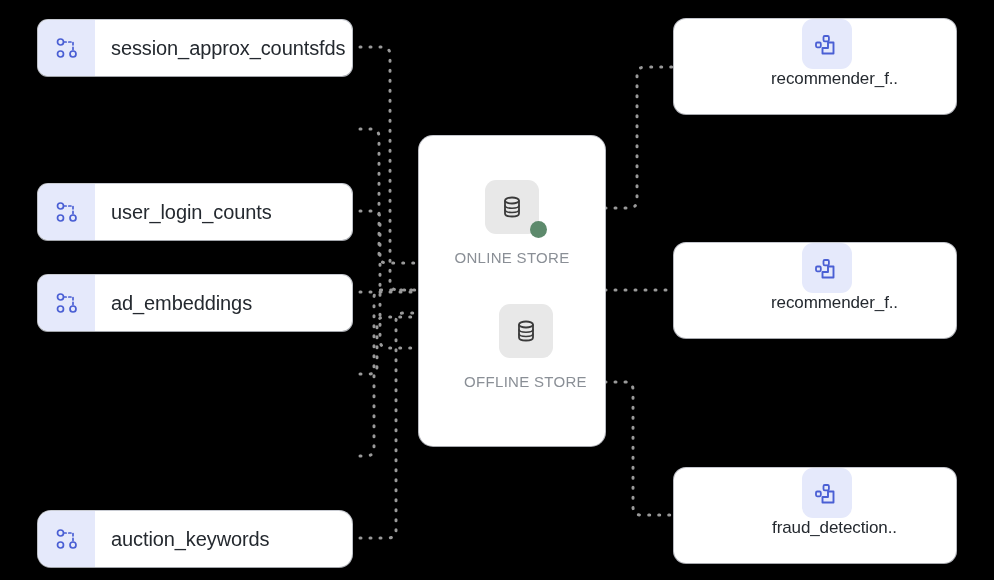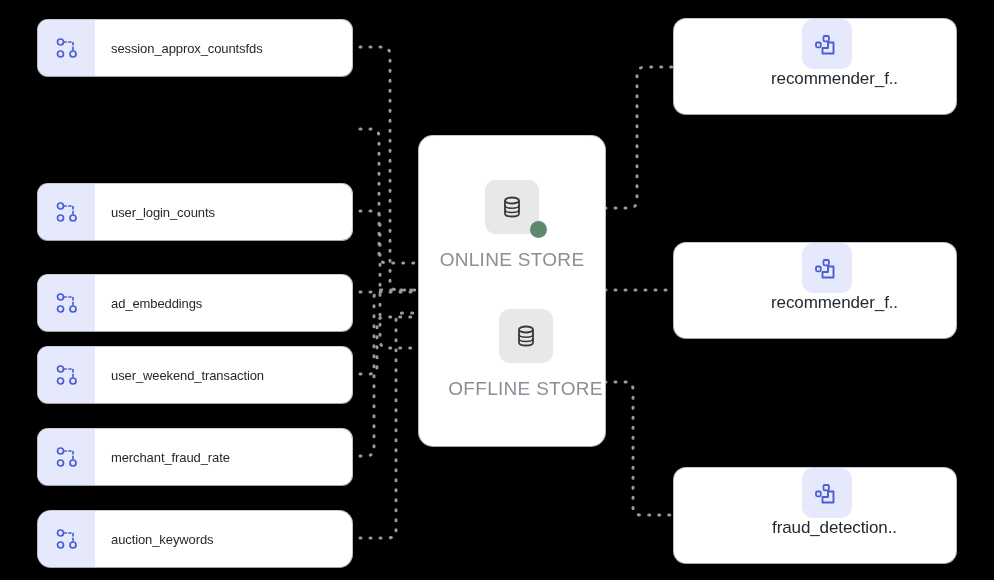--- a/index.html
+++ b/index.html
@@ -48,21 +48,21 @@
     background: #e5e9fb;
     display: flex;
     align-items: center;
     justify-content: center;
   }
   .feature-label {
     flex: 1 1 auto;
     display: flex;
     align-items: center;
     padding-left: 16px;
-    font-size: 13px;
+    font-size: 20px;
     color: #24292f;
     letter-spacing: -0.1px;
     white-space: nowrap;
   }
 
   
   .model-card {
     position: absolute;
     width: 282px; height: 95px;
     background: #ffffff;
@@ -126,21 +126,21 @@
   }
   .status-dot {
     position: absolute;
     right: -8px; bottom: -4px;
     width: 17px; height: 17px;
     border-radius: 50%;
     background: #5d8a6c;
   }
   .store-name {
     margin-top: 15px;
-    font-size: 19px;
+    font-size: 15px;
     color: #8a8f96;
     letter-spacing: 0.3px;
     text-transform: uppercase;
   }
 </style>
 </head>
 <body>
 
 <div id="stage">
 
@@ -197,43 +197,21 @@
       <svg width="26" height="26" viewBox="0 0 26 26">
         <circle cx="6.5" cy="7" r="3" fill="none" stroke="#4a5fd4" stroke-width="1.7"></circle>
         <circle cx="6.5" cy="19" r="3" fill="none" stroke="#4a5fd4" stroke-width="1.7"></circle>
         <circle cx="19" cy="19" r="3" fill="none" stroke="#4a5fd4" stroke-width="1.7"></circle>
         <path d="M10 7 H19 V15" fill="none" stroke="#4a5fd4" stroke-width="1.7" stroke-linecap="round" stroke-dasharray="2.2 2.6"></path>
       </svg>
     </div>
     <div class="feature-label">ad_embeddings</div>
   </div>
 
-  <div class="feature-card" style="left:38px; top:347px;">
-    <div class="feature-icon-panel">
-      <svg width="26" height="26" viewBox="0 0 26 26">
-        <circle cx="6.5" cy="7" r="3" fill="none" stroke="#4a5fd4" stroke-width="1.7"></circle>
-        <circle cx="6.5" cy="19" r="3" fill="none" stroke="#4a5fd4" stroke-width="1.7"></circle>
-        <circle cx="19" cy="19" r="3" fill="none" stroke="#4a5fd4" stroke-width="1.7"></circle>
-        <path d="M10 7 H19 V15" fill="none" stroke="#4a5fd4" stroke-width="1.7" stroke-linecap="round" stroke-dasharray="2.2 2.6"></path>
-      </svg>
-    </div>
-    <div class="feature-label">user_weekend_transaction</div>
-  </div>
-
-  <div class="feature-card" style="left:38px; top:429px;">
-    <div class="feature-icon-panel">
-      <svg width="26" height="26" viewBox="0 0 26 26">
-        <circle cx="6.5" cy="7" r="3" fill="none" stroke="#4a5fd4" stroke-width="1.7"></circle>
-        <circle cx="6.5" cy="19" r="3" fill="none" stroke="#4a5fd4" stroke-width="1.7"></circle>
-        <circle cx="19" cy="19" r="3" fill="none" stroke="#4a5fd4" stroke-width="1.7"></circle>
-        <path d="M10 7 H19 V15" fill="none" stroke="#4a5fd4" stroke-width="1.7" stroke-linecap="round" stroke-dasharray="2.2 2.6"></path>
-      </svg>
-    </div>
-    <div class="feature-label">merchant_fraud_rate</div>
-  </div>
+
 
   <div class="feature-card" style="left:38px; top:511px;border-radius:13px;">
     <div class="feature-icon-panel">
       <svg width="26" height="26" viewBox="0 0 26 26">
         <circle cx="6.5" cy="7" r="3" fill="none" stroke="#4a5fd4" stroke-width="1.7"></circle>
         <circle cx="6.5" cy="19" r="3" fill="none" stroke="#4a5fd4" stroke-width="1.7"></circle>
         <circle cx="19" cy="19" r="3" fill="none" stroke="#4a5fd4" stroke-width="1.7"></circle>
         <path d="M10 7 H19 V15" fill="none" stroke="#4a5fd4" stroke-width="1.7" stroke-linecap="round" stroke-dasharray="2.2 2.6"></path>
       </svg>
     </div>

